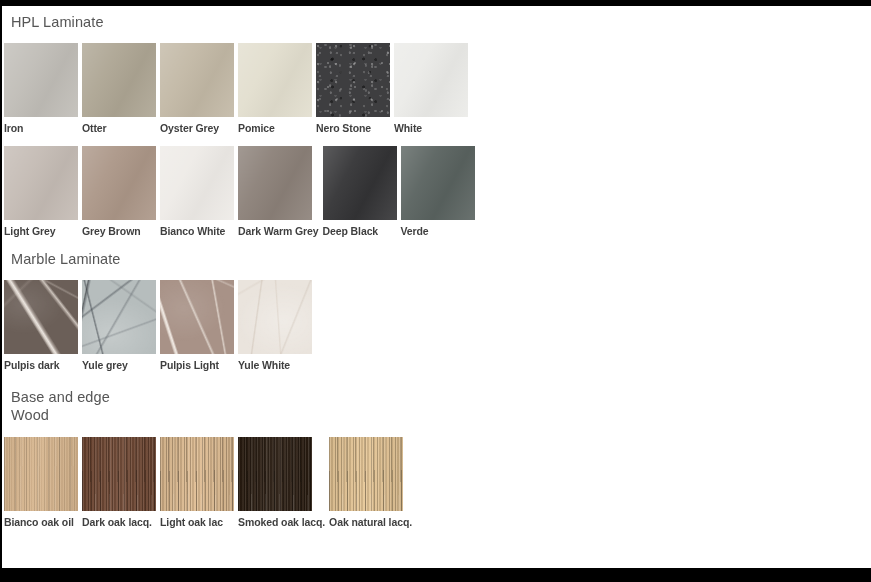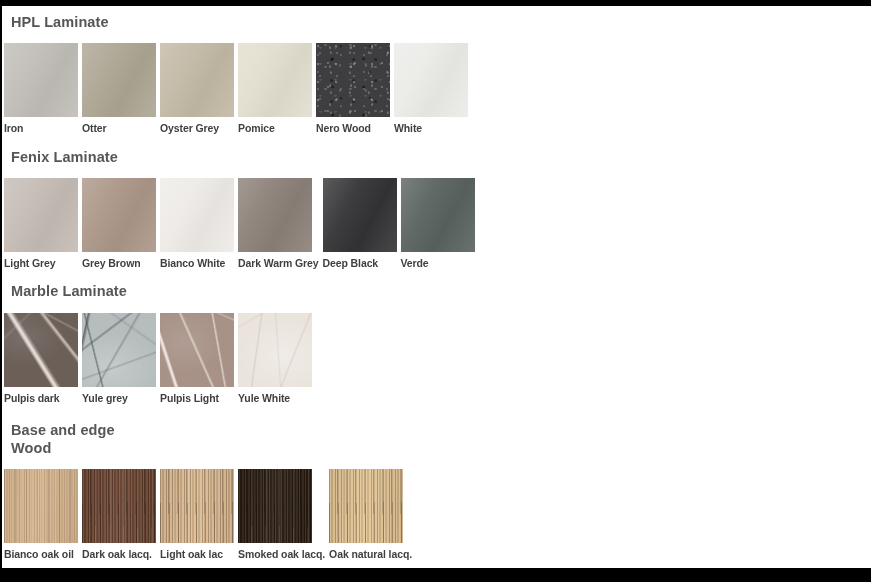--- a/index.html
+++ b/index.html
@@ -47,21 +47,21 @@
     width: 871px;
     height: 562px;
     padding: 0;
   }
   .section {
     position: relative;
   }
   .section-title {
     font-size: 14.5px;
     color: #565656;
-    font-weight: 700;
+    font-weight: 400;
     letter-spacing: 0.1px;
     padding-left: 11px;
     line-height: 1.22;
     white-space: pre-line;
   }
   .swatch-row {
     display: flex;
     padding-left: 4px;
     gap: 4px;
   }
@@ -225,31 +225,30 @@
         <div class="swatch-cell">
           <div class="swatch tex-sheen" style="background-color: rgb(194, 184, 165);"></div>
           <div class="swatch-label">Oyster Grey</div>
         </div>
         <div class="swatch-cell">
           <div class="swatch tex-sheen" style="background-color: rgb(226, 222, 206);"></div>
           <div class="swatch-label">Pomice</div>
         </div>
         <div class="swatch-cell">
           <div class="swatch tex-speckle" style="background-color: rgb(62, 62, 64);"></div>
-          <div class="swatch-label">Nero Wood</div>
+          <div class="swatch-label">Nero Stone</div>
         </div>
         <div class="swatch-cell">
           <div class="swatch tex-sheen" style="background-color: rgb(235, 235, 232);"></div>
           <div class="swatch-label">White</div>
         </div>
       </div>
     </div>
 
     <div class="section">
-      <div class="section-title t2">Fenix Laminate</div>
       <div class="swatch-row r2">
         <div class="swatch-cell">
           <div class="swatch tex-sheen" style="background-color: rgb(196, 187, 180);"></div>
           <div class="swatch-label">Light Grey</div>
         </div>
         <div class="swatch-cell">
           <div class="swatch tex-sheen" style="background-color: rgb(171, 150, 135);"></div>
           <div class="swatch-label">Grey Brown</div>
         </div>
         <div class="swatch-cell">

